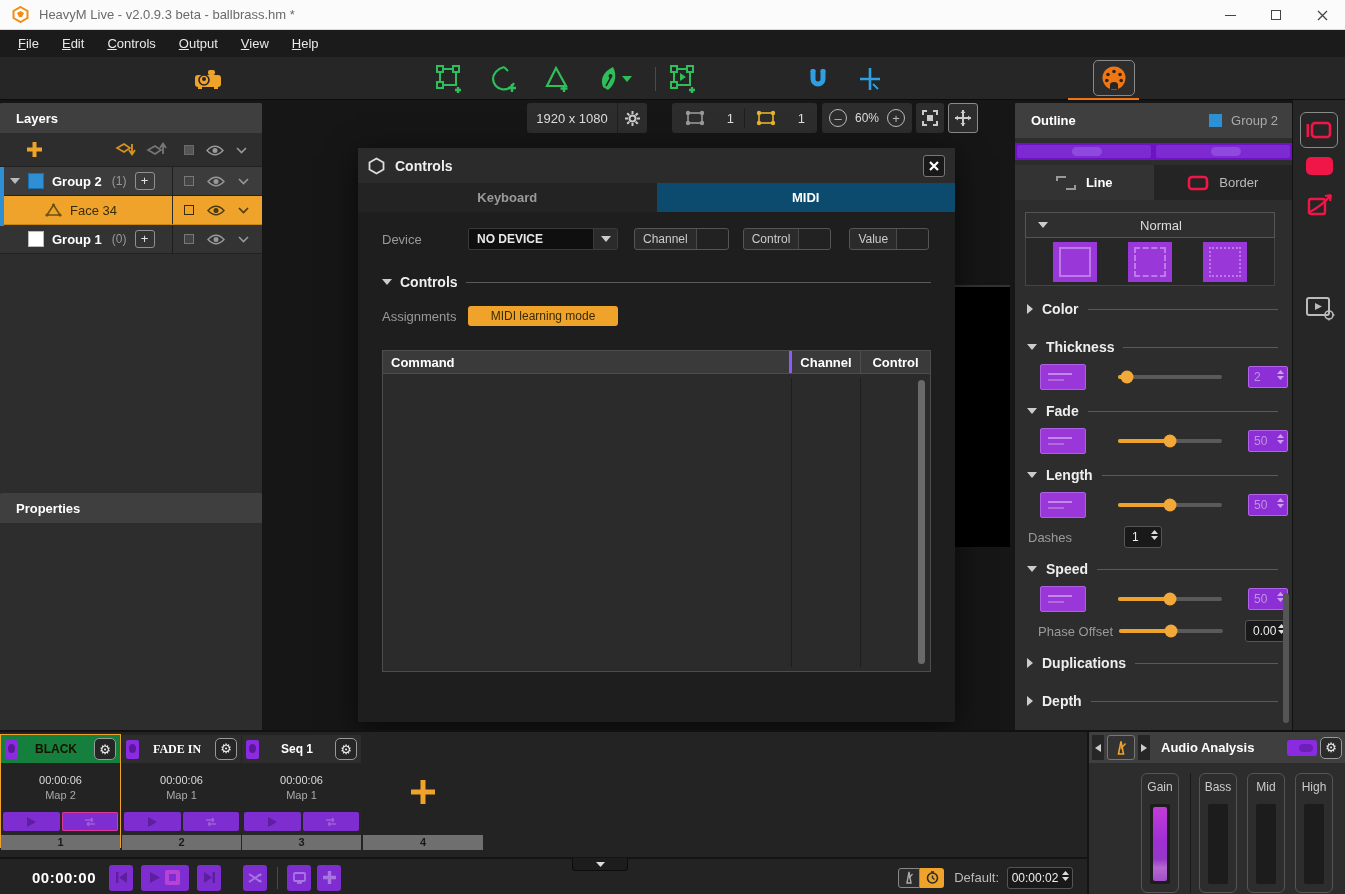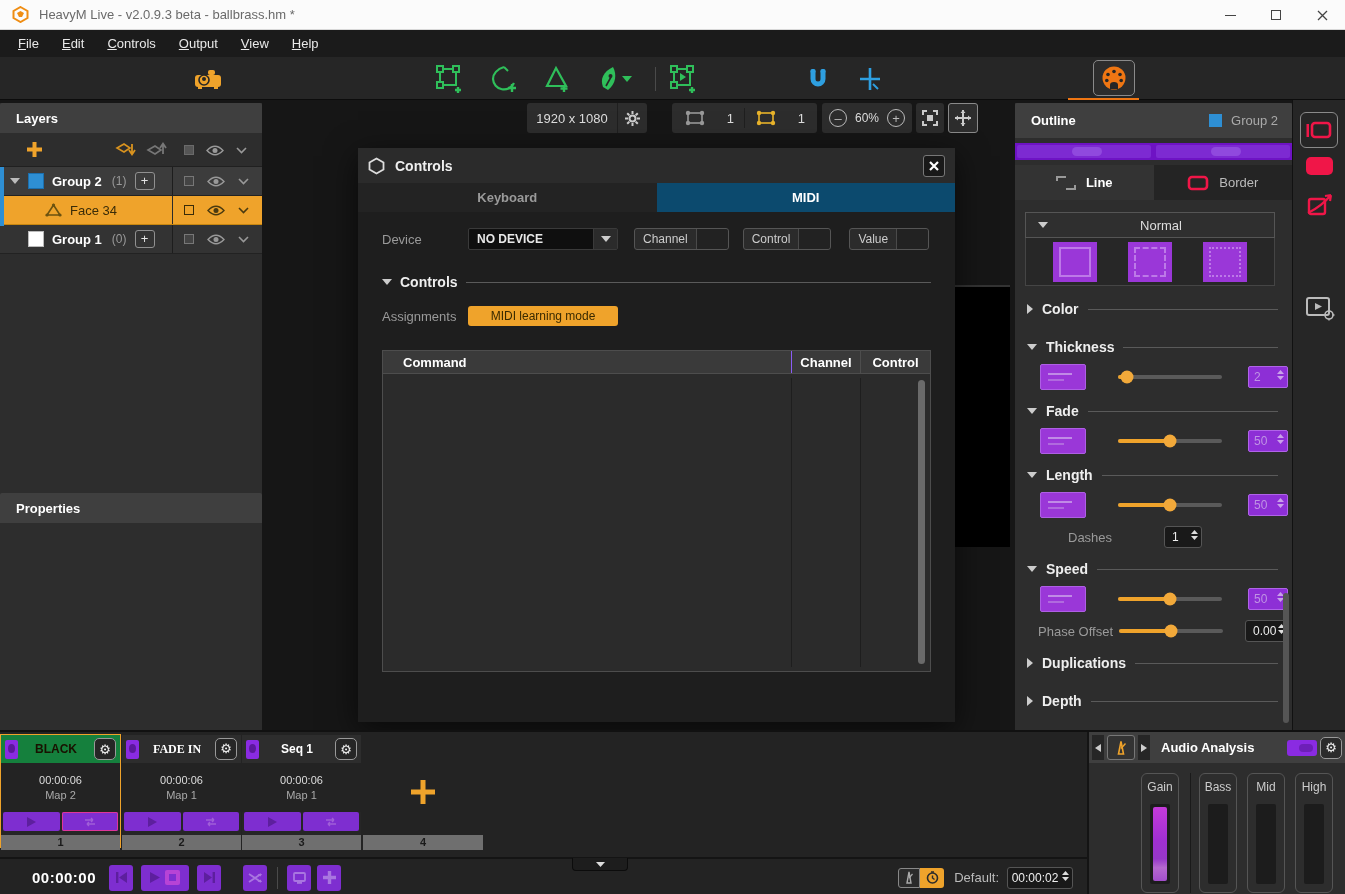--- a/index.html
+++ b/index.html
@@ -82,21 +82,21 @@
     display:flex; align-items:center; justify-content:center; }
   .midi-field { height:22px; background:#2b2b2b; border:1px solid #555; border-radius:3px; display:flex; }
   .midi-field .lab { color:#ccc; font-size:12px; display:flex; align-items:center; padding:0 8px; }
   .midi-field .inp { width:32px; background:#222; border-left:1px solid #4a4a4a; border-radius:0 3px 3px 0; }
   #learn-btn { width:150px; height:20px; background:#efa32b; border-radius:3px; color:#3a2a00;
     font-size:12px; display:flex; align-items:center; justify-content:center; }
   #assign-table { position:absolute; left:24px; top:202px; width:549px; height:322px;
     border:1px solid #4d4d4d; background:#2b2b2b; }
   #assign-thead { height:23px; display:flex; background:#3a3a3a; border-bottom:1px solid #4d4d4d;
     color:#fff; font-weight:bold; font-size:13px; }
-  #assign-thead .c1 { flex:1; display:flex; align-items:center; padding-left:20px; border-right:1px solid #8b5cf6; }
+  #assign-thead .c1 { flex:1; display:flex; align-items:center; padding-left:8px; border-right:3px solid #8b5cf6; }
   #assign-thead .c2, #assign-thead .c3 { width:69px; display:flex; align-items:center; justify-content:center; }
   #assign-thead .c2 { border-right:1px solid #4d4d4d; }
   #assign-body { position:relative; height:297px; }
   .tb-sep { position:absolute; top:4px; bottom:4px; width:1px; background:#1e1e1e; }
   #assign-scroll { position:absolute; right:5px; top:6px; width:7px; height:284px; background:#6a6a6a; border-radius:4px; }
 
   
   #outline-panel { position:absolute; left:1015px; top:3px; width:277px; height:627px; background:#2d2d2d; }
   #outline-header { height:35px; position:relative; }
   #purple-bar { position:absolute; left:0; top:40px; width:277px; height:17px; background:#6e13c4; display:flex; gap:5px; padding:2px; }
@@ -666,21 +666,21 @@
         <span class="steps">
             <svg width="7" height="4">
               <polygon points="0,4 7,4 3.5,0" fill="#c9a0ea"></polygon>
             </svg>
             <svg width="7" height="4">
               <polygon points="0,0 7,0 3.5,4" fill="#c9a0ea"></polygon>
             </svg>
           </span>
       </div>
     </div>
-    <div class="orow" style="top:422px;padding-left:40px;">
+    <div class="orow" style="top:422px;">
       <span class="olabel" style="margin-left:13px;width:70px;">Dashes</span>
       <span class="dspin" style="width:38px;margin-left:26px;"><span>1</span>
         <span class="steps">
             <svg width="7" height="4">
               <polygon points="0,4 7,4 3.5,0" fill="#ddd"></polygon>
             </svg>
             <svg width="7" height="4">
               <polygon points="0,0 7,0 3.5,4" fill="#ddd"></polygon>
             </svg>
           </span>

